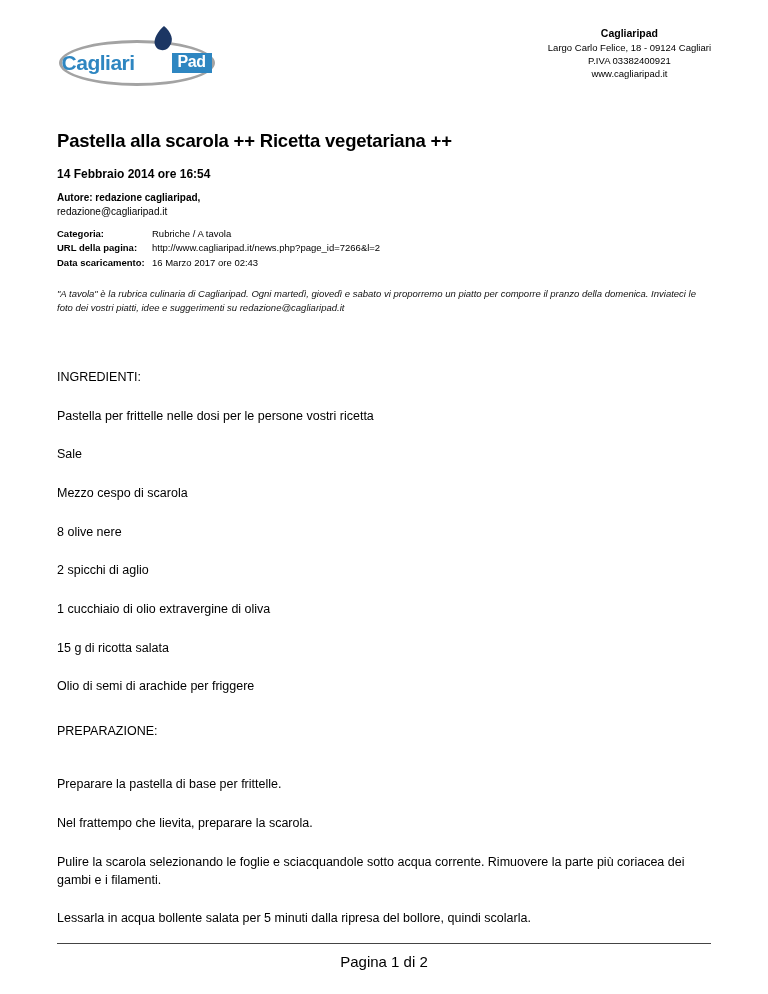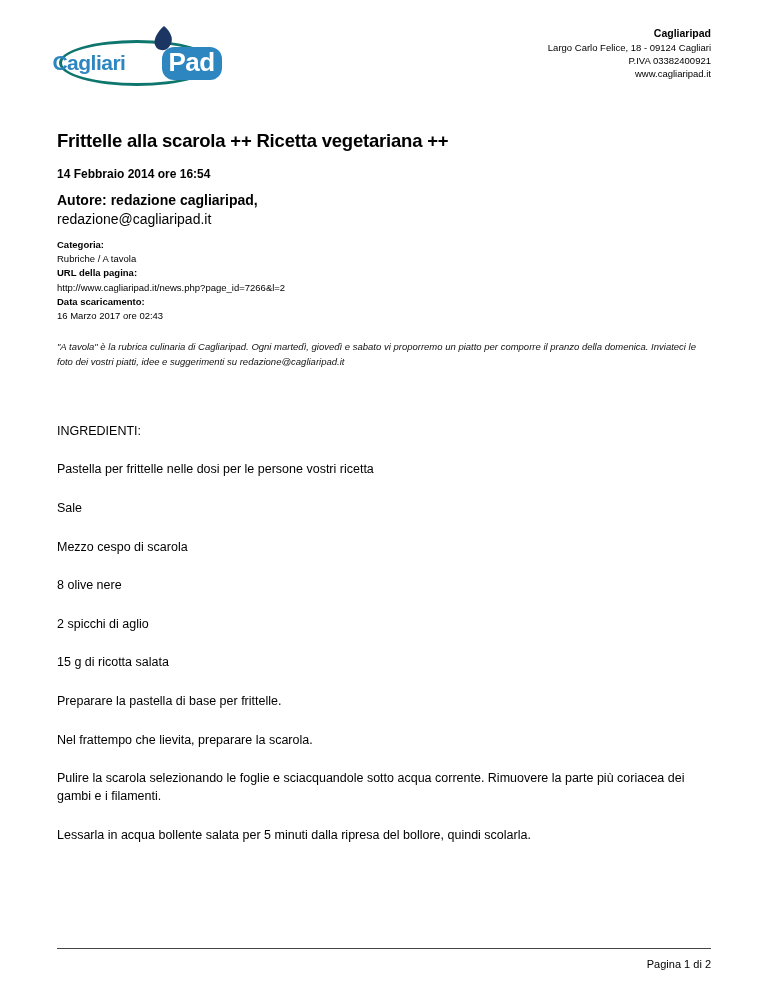--- a/index.html
+++ b/index.html
@@ -13,60 +13,60 @@
     overflow: hidden;
     margin: 0 auto;
   }
   .content { padding: 26px 57px 0 57px; }
 
   
   .header { display: flex; justify-content: space-between; align-items: flex-start; }
   .logo-wrap { position: relative; margin-top: 14px; margin-left: 2px; }
   .logo-oval {
     width: 156px; height: 46px;
-    border: 3px solid #0f766e;
+    border: 3px solid #a3a3a3;
     border-radius: 50%;
     display: flex; align-items: center; justify-content: center; gap: 1px;
     background: #fff;
   }
   .logo-cagliari { color: #2e86c1; font-weight: bold; font-size: 21px; letter-spacing: -0.5px; }
   .logo-pad {
-    color: #fff; font-weight: bold; font-size: 26px;
-    background: #2e86c1; border-radius: 12px; padding: 0px 7px 2px 6px;
+    color: #fff; font-weight: bold; font-size: 16px;
+    background: #2e86c1; border-radius: 0; padding: 0px 7px 2px 6px;
     letter-spacing: -0.5px;
     margin-left: 36px;
   }
   .bird { position: absolute; top: -14px; left: 94px; line-height: 0; }
-  .company-info { text-align: right; font-size: 9.5px; line-height: 1.4; padding-top: 0; }
+  .company-info { text-align: center; font-size: 9.5px; line-height: 1.4; padding-top: 0; }
   .company-name { font-weight: bold; font-size: 10.5px; }
 
   
   .title { font-size: 18.5px; font-weight: bold; margin-top: 44px; letter-spacing: -0.2px; }
   .datetime { font-size: 12px; font-weight: bold; margin-top: 15px; }
-  .author { margin-top: 10px; font-size: 14px; line-height: 1.35; }
+  .author { margin-top: 10px; font-size: 10px; line-height: 1.35; }
   .author-name { font-weight: bold; }
   .meta { margin-top: 9px; font-size: 9.5px; line-height: 1.5; }
-  .meta-row { display: flex; flex-direction: column; }
+  .meta-row { display: flex; }
   .meta-label { width: 95px; font-weight: bold; flex-shrink: 0; }
   .meta-value { flex: 1; }
   .intro {
     margin-top: 17px; font-size: 9.5px; font-style: italic; line-height: 1.55;
     color: #111;
   }
 
   
   .body-text { font-size: 12.5px; line-height: 1.45; margin-bottom: 20.5px; }
   .heading-ingredienti { margin-top: 52px; }
   .heading-preparazione { margin-top: 27px; margin-bottom: 35px; }
   .step-gap { }
 
   
   .footer { position: absolute; left: 57px; right: 57px; bottom: 24px; }
   .footer-line { border: none; border-top: 1px solid #444; margin-bottom: 9px; }
-  .footer-page { text-align: right; font-size: 11px; }
+  .footer-page { text-align: center; font-size: 15px; }
 </style>
 </head>
 <body>
 
 <div class="page">
   <div class="content">
 
     <div class="header">
       <div class="logo-wrap">
         <div class="logo-oval">
@@ -80,21 +80,21 @@
         </span>
       </div>
       <div class="company-info">
         <div class="company-name">Cagliaripad</div>
         <div>Largo Carlo Felice, 18 - 09124 Cagliari</div>
         <div>P.IVA 03382400921</div>
         <div>www.cagliaripad.it</div>
       </div>
     </div>
 
-    <h1 class="title">Frittelle alla scarola ++ Ricetta vegetariana ++</h1>
+    <h1 class="title">Pastella alla scarola ++ Ricetta vegetariana ++</h1>
 
     <div class="datetime">14 Febbraio 2014 ore 16:54</div>
 
     <div class="author">
       <div class="author-name">Autore: redazione cagliaripad,</div>
       <div>redazione@cagliaripad.it</div>
     </div>
 
     <div class="meta">
       <div class="meta-row">
@@ -113,22 +113,25 @@
 
     <p class="intro">"A tavola" è la rubrica culinaria di Cagliaripad. Ogni martedì, giovedì e sabato vi proporremo un piatto per comporre il pranzo della domenica. Inviateci le foto dei vostri piatti, idee e suggerimenti su redazione@cagliaripad.it</p>
 
     <p class="body-text heading-ingredienti">INGREDIENTI:</p>
 
     <p class="body-text">Pastella per frittelle nelle dosi per le persone vostri ricetta</p>
     <p class="body-text">Sale</p>
     <p class="body-text">Mezzo cespo di scarola</p>
     <p class="body-text">8 olive nere</p>
     <p class="body-text">2 spicchi di aglio</p>
+    <p class="body-text">1 cucchiaio di olio extravergine di oliva</p>
     <p class="body-text">15 g di ricotta salata</p>
+    <p class="body-text">Olio di semi di arachide per friggere</p>
 
+    <p class="body-text heading-preparazione">PREPARAZIONE:</p>
 
     <p class="body-text">Preparare la pastella di base per frittelle.</p>
     <p class="body-text">Nel frattempo che lievita, preparare la scarola.</p>
     <p class="body-text step-gap">Pulire la scarola selezionando le foglie e sciacquandole sotto acqua corrente. Rimuovere la parte più coriacea dei gambi e i filamenti.</p>
     <p class="body-text">Lessarla in acqua bollente salata per 5 minuti dalla ripresa del bollore, quindi scolarla.</p>
 
   </div>
 
   <div class="footer">
     <hr class="footer-line">

